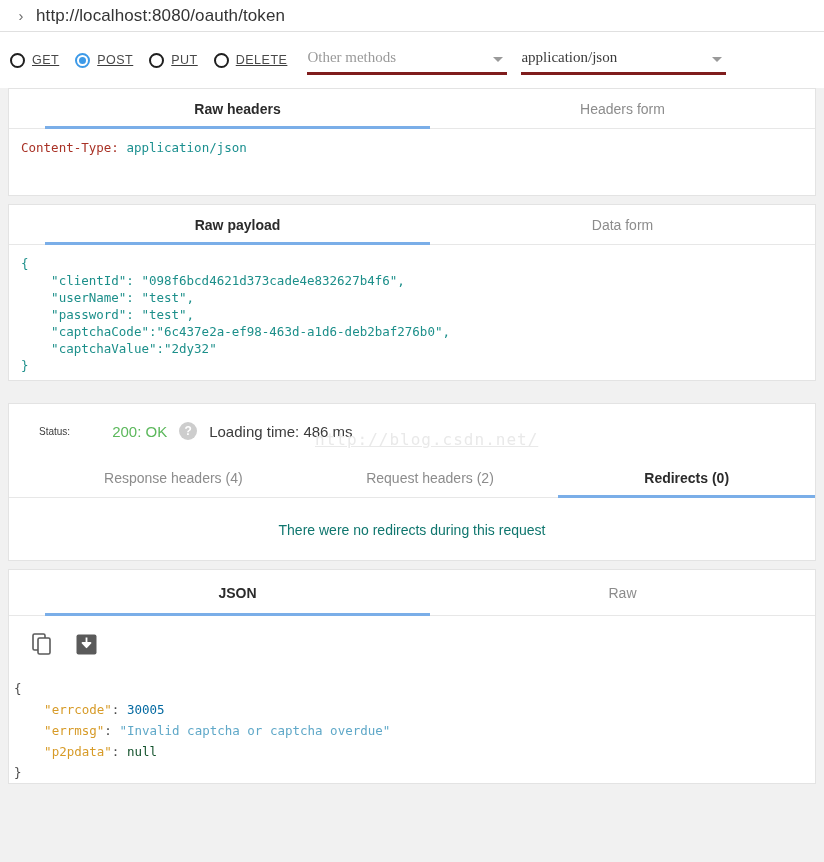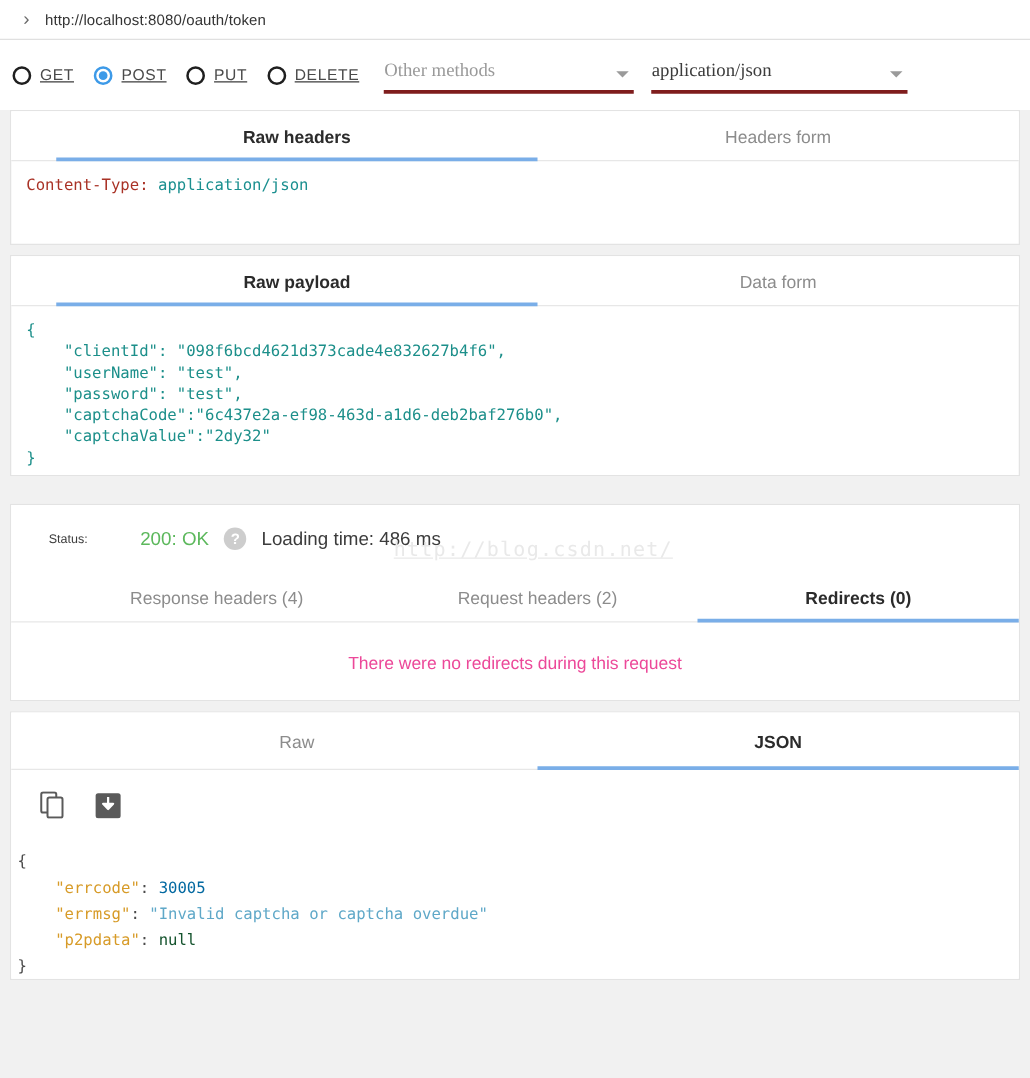--- a/index.html
+++ b/index.html
@@ -35,21 +35,21 @@
   }
   .url-chevron {
     color: #6b6b6b;
     font-size: 15px;
     width: 22px;
     text-align: center;
     line-height: 1;
     font-weight: 400;
   }
   .url-text {
-    font-size: 12px;
+    font-size: 17px;
     color: #343434;
     letter-spacing: .1px;
     padding-left: 4px;
   }
 
   
   .method-row {
     height: 56px;
     background: #ffffff;
     display: flex;
@@ -230,21 +230,21 @@
     flex: none;
   }
   .loading-time {
     font-size: 15px;
     color: #3c3c3c;
     margin-left: 12px;
   }
   .redirect-msg {
     text-align: center;
     font-size: 14px;
-    color: #ec4899;
+    color: #0f766e;
     padding: 24px 0 22px 0;
     background: #ffffff;
   }
 
   
   .resp-tabs { height: 46px; }
   .resp-tabs .tab { line-height: 46px; }
   .resp-toolbar {
     height: 56px;
     display: flex;
@@ -362,22 +362,22 @@
       <div class="tab">Request headers (2)</div>
       <div class="tab active">Redirects (0)</div>
     </div>
     <div class="redirect-msg">There were no redirects during this request</div>
   </div>
 
   <div class="gap"></div>
 
   <div class="card top-border">
     <div class="tabs resp-tabs">
+      <div class="tab active">JSON</div>
       <div class="tab">Raw</div>
-      <div class="tab active">JSON</div>
     </div>
 
     <div class="resp-toolbar">
       <div class="icon-btn">
         <svg width="21" height="22" viewBox="0 0 21 22" aria-hidden="true">
           <rect x="1" y="1" width="12" height="16" rx="1.5" fill="none" stroke="#5a5a5a" stroke-width="1.6"></rect>
           <rect x="6" y="5" width="12" height="16" rx="1.5" fill="#ffffff" stroke="#5a5a5a" stroke-width="1.6"></rect>
         </svg>
       </div>
       <div class="icon-btn">

